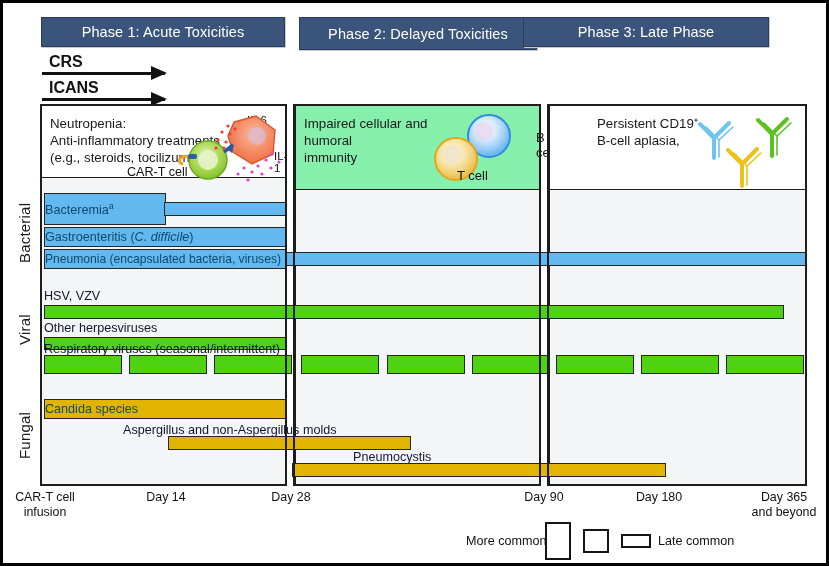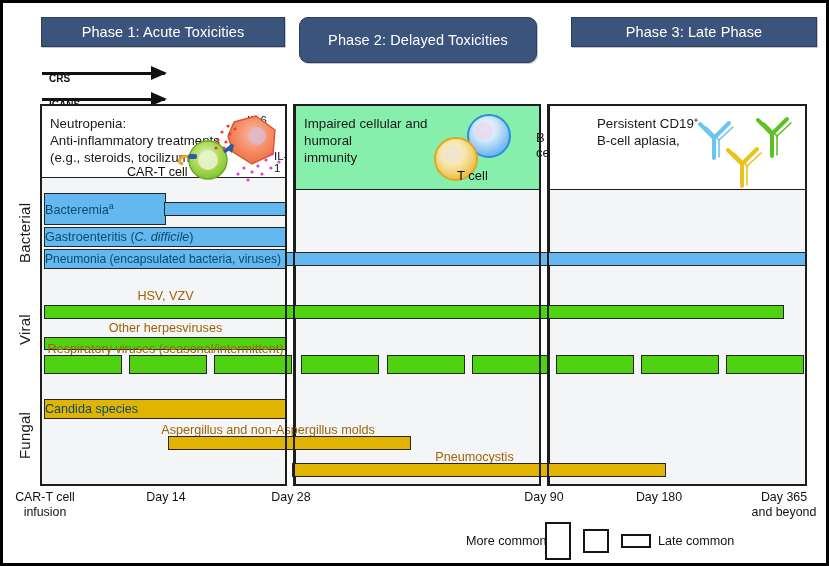--- a/index.html
+++ b/index.html
@@ -19,21 +19,21 @@
     background:#3b547c;
     border:1px solid #2b3e5c;
     color:#ffffff;
     font-size:14.5px;
     display:flex;align-items:center;justify-content:center;
     letter-spacing:.1px;
     box-shadow:1px 1px 0 #c9c9c9;
   }
 
   
-  .arrow-label{font-size:10px;font-weight:bold;color:#111;margin-top:20px;}
+  .arrow-label{font-size:16px;font-weight:bold;color:#111;}
   .arrow-line{background:#111;height:2.5px;}
   .arrow-head{
     width:0;height:0;
     border-top:7px solid transparent;
     border-bottom:7px solid transparent;
     border-left:16px solid #111;
   }
 
   
   .panel{
@@ -61,44 +61,44 @@
   .bar.blue{background:#63b8ef;}
   .bar.green{background:#4fd212;}
   .bar.gold{background:#e0b400;}
   .bar-label{
     position:absolute;left:0;right:0;top:50%;
     transform:translateY(-50%);
     text-align:left;font-size:12.6px;color:#0c4a6e;
     white-space:nowrap;pointer-events:none;
   }
   .outside-label{
-    font-size:12.6px;color:#a16207;white-space:nowrap;text-align:center;
+    font-size:12.6px;color:#0f172a;white-space:nowrap;text-align:left;
   }
   .ital{font-style:italic;}
   sup{font-size:9px;vertical-align:super;}
 
   
   .axis-label{font-size:12.4px;color:#111;text-align:center;line-height:15px;}
 
   
   .legend-text{font-size:12.6px;color:#111;}
   .legend-box{border:2.2px solid #151515;background:#ffffff;}
 </style>
 </head>
 <body>
 
 <div id="canvas">
 
   <div class="abs phase-hdr" style="left:38px;top:14px;width:244px;height:30px;">
     <span>Phase 1: Acute Toxicities</span>
   </div>
-  <div class="abs phase-hdr" style="left:296px;top:14px;width:238px;height:46px;border-radius:9px;">
+  <div class="abs phase-hdr" style="left:296px;top:14px;width:238px;height:33px;">
     <span>Phase 2: Delayed Toxicities</span>
   </div>
-  <div class="abs phase-hdr" style="left:568px;top:14px;width:246px;height:30px;">
+  <div class="abs phase-hdr" style="left:520px;top:14px;width:246px;height:30px;">
     <span>Phase 3: Late Phase</span>
   </div>
 
   <div class="abs arrow-label" style="left:46px;top:50px;">CRS</div>
   <div class="abs arrow-line" style="left:39px;top:69px;width:123px;"></div>
   <div class="abs arrow-head" style="left:148px;top:63px;"></div>
 
   <div class="abs arrow-label" style="left:46px;top:76px;">ICANS</div>
   <div class="abs arrow-line" style="left:39px;top:95px;width:123px;"></div>
   <div class="abs arrow-head" style="left:148px;top:89px;"></div>

